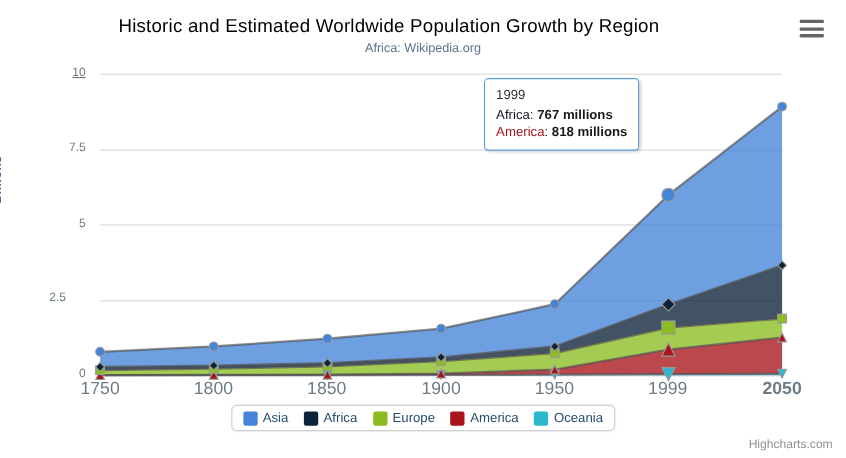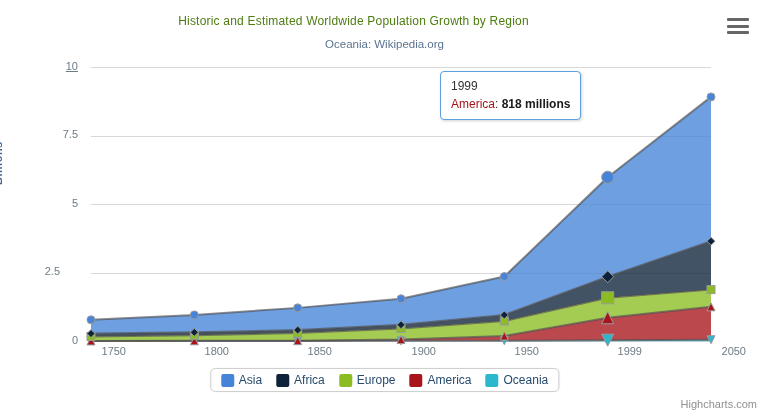--- a/index.html
+++ b/index.html
@@ -7,21 +7,21 @@
   body{
     width:769px;height:416px;background:#ffffff;overflow:hidden;
     font-family:"Liberation Sans","DejaVu Sans",sans-serif;
     -webkit-font-smoothing:antialiased;
   }
   #chart{position:relative;width:769px;height:416px;}
 
   
   .title{
     position:absolute;left:0;top:14px;width:707px;text-align:center;
-    font-size:12px;color:#4d7c0f;letter-spacing:.2px;
+    font-size:17px;color:#000000;letter-spacing:.2px;
   }
   .subtitle{
     position:absolute;left:0;top:38px;width:769px;text-align:center;
     font-size:11.5px;color:#5b7390;
   }
 
   
   .export-btn{
     position:absolute;right:20px;top:16px;width:22px;height:20px;
     display:flex;flex-direction:column;justify-content:space-between;
@@ -36,22 +36,22 @@
   .grid-line{
     position:absolute;left:0;width:620px;height:1px;background:#d8d8d8;
   }
   .grid-line.base{background:#c0d0e0;}
 
   .axis-label-y{
     position:absolute;text-align:right;width:58px;
     font-size:11px;color:#6d7b84;
   }
   .axis-label-x{
-    position:absolute;text-align:right;width:70px;
-    font-size:11px;color:#6d7b84;top:345px;
+    position:absolute;text-align:center;width:70px;
+    font-size:16px;color:#6d7b84;top:345px;
   }
   .axis-title-y{
     position:absolute;left:-8px;top:185px;
     transform:rotate(-90deg);transform-origin:left top;
     font-size:11px;font-weight:bold;color:#46678f;letter-spacing:.5px;
     white-space:nowrap;
   }
   .x-axis-line{
     position:absolute;left:91px;top:341px;width:620px;height:1px;background:#c0d0e0;
   }
@@ -88,21 +88,21 @@
     position:absolute;right:12px;bottom:6px;
     font-size:11px;color:#909090;cursor:pointer;
   }
 </style>
 </head>
 <body>
 
 <div id="chart">
 
   <div class="title">Historic and Estimated Worldwide Population Growth by Region</div>
-  <div class="subtitle">Oceania: Wikipedia.org</div>
+  <div class="subtitle">Africa: Wikipedia.org</div>
 
   <div class="export-btn" title="Chart context menu">
     <span></span>
     <span></span>
     <span></span>
   </div>
 
   <div class="axis-title-y">Billions</div>
 
   <div class="axis-label-y" style="left:20px;top:60px;text-decoration:underline;">10</div>
@@ -110,21 +110,21 @@
   <div class="axis-label-y" style="left:20px;top:197px;">5</div>
   <div class="axis-label-y" style="left:2px;top:265px;">2.5</div>
   <div class="axis-label-y" style="left:20px;top:334px;">0</div>
 
   <div class="axis-label-x" style="left:56px;">1750</div>
   <div class="axis-label-x" style="left:159px;">1800</div>
   <div class="axis-label-x" style="left:262px;">1850</div>
   <div class="axis-label-x" style="left:366px;">1900</div>
   <div class="axis-label-x" style="left:469px;">1950</div>
   <div class="axis-label-x" style="left:572px;">1999</div>
-  <div class="axis-label-x" style="left:676px;">2050</div>
+  <div class="axis-label-x" style="left:676px;font-weight:bold;">2050</div>
 
   <div class="x-axis-line"></div>
 
   <div class="plot">
     <div class="grid-line" style="top:0px;"></div>
     <div class="grid-line" style="top:68.5px;"></div>
     <div class="grid-line" style="top:137px;"></div>
     <div class="grid-line" style="top:205.5px;"></div>
     <div class="grid-line base" style="top:274px;"></div>
 
@@ -177,20 +177,23 @@
           <circle cx="413.3333333333333" cy="209.5278" r="4" fill="#4584d8" stroke="#9a9a9a" stroke-width="1"></circle>
           <circle cx="516.6666666666667" cy="110.2028" r="6" fill="#4584d8" stroke="#9a9a9a" stroke-width="1"></circle>
           <circle cx="620" cy="29.893400000000014" r="4" fill="#4584d8" stroke="#9a9a9a" stroke-width="1"></circle>
         </g>
     </svg>
   </div>
 
   <div class="tooltip">
     <div class="tt-header">1999</div>
     <div class="tt-row">
+      <span class="tt-name" style="color:#11161f">Africa</span><span style="color:#333">: </span><span class="tt-val">767 millions</span>
+    </div>
+    <div class="tt-row">
       <span class="tt-name" style="color:#a81419">America</span><span style="color:#333">: </span><span class="tt-val">818 millions</span>
     </div>
   </div>
 
   <div class="legend">
     <div class="legend-item">
       <span class="legend-swatch" style="background:#4584d8"></span>
       <span class="legend-text">Asia</span>
     </div>
     <div class="legend-item">

